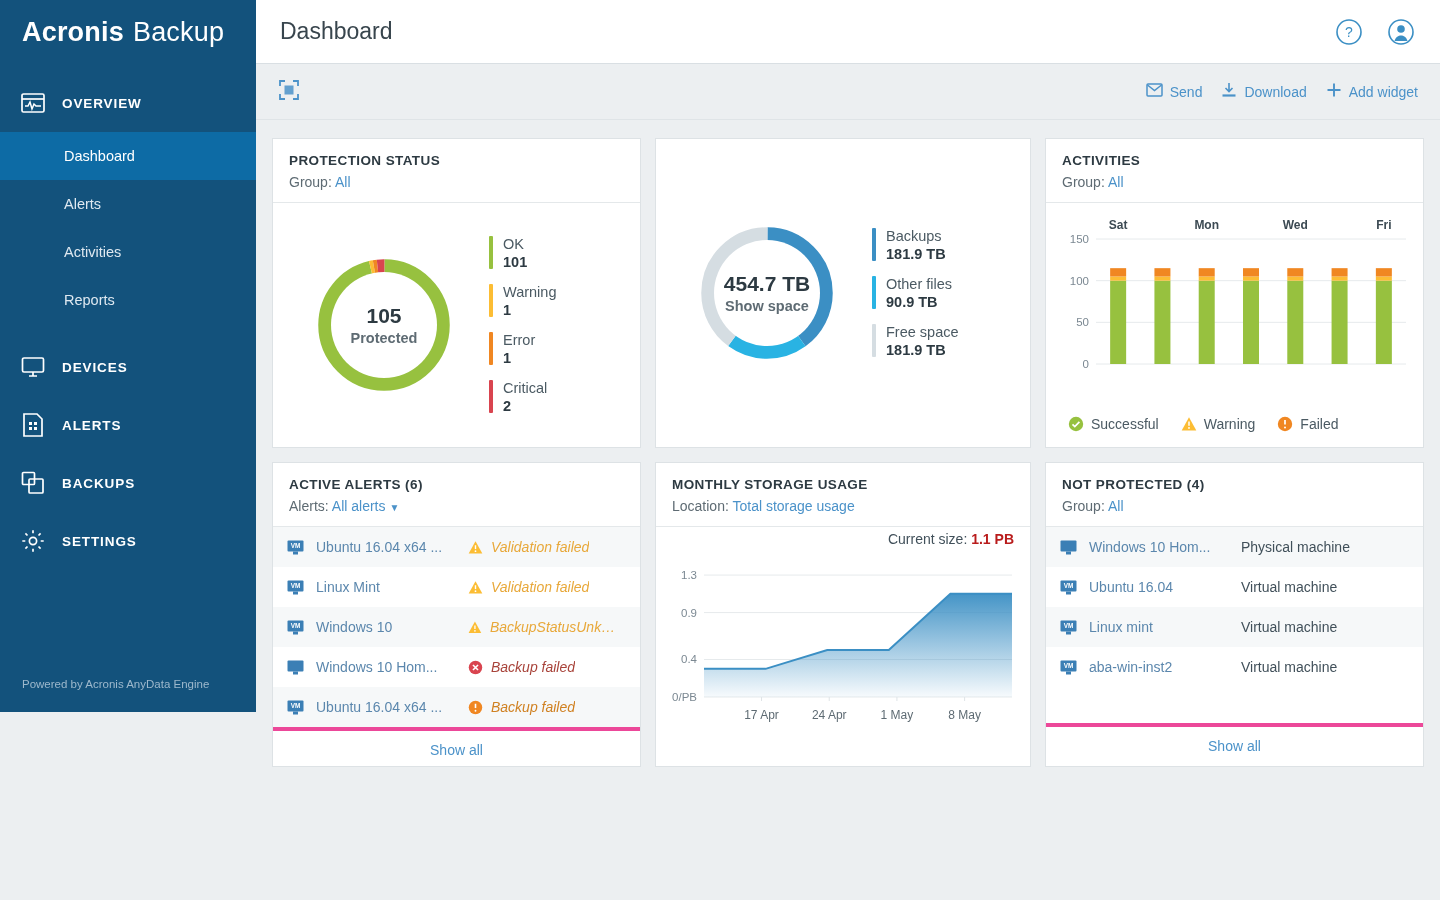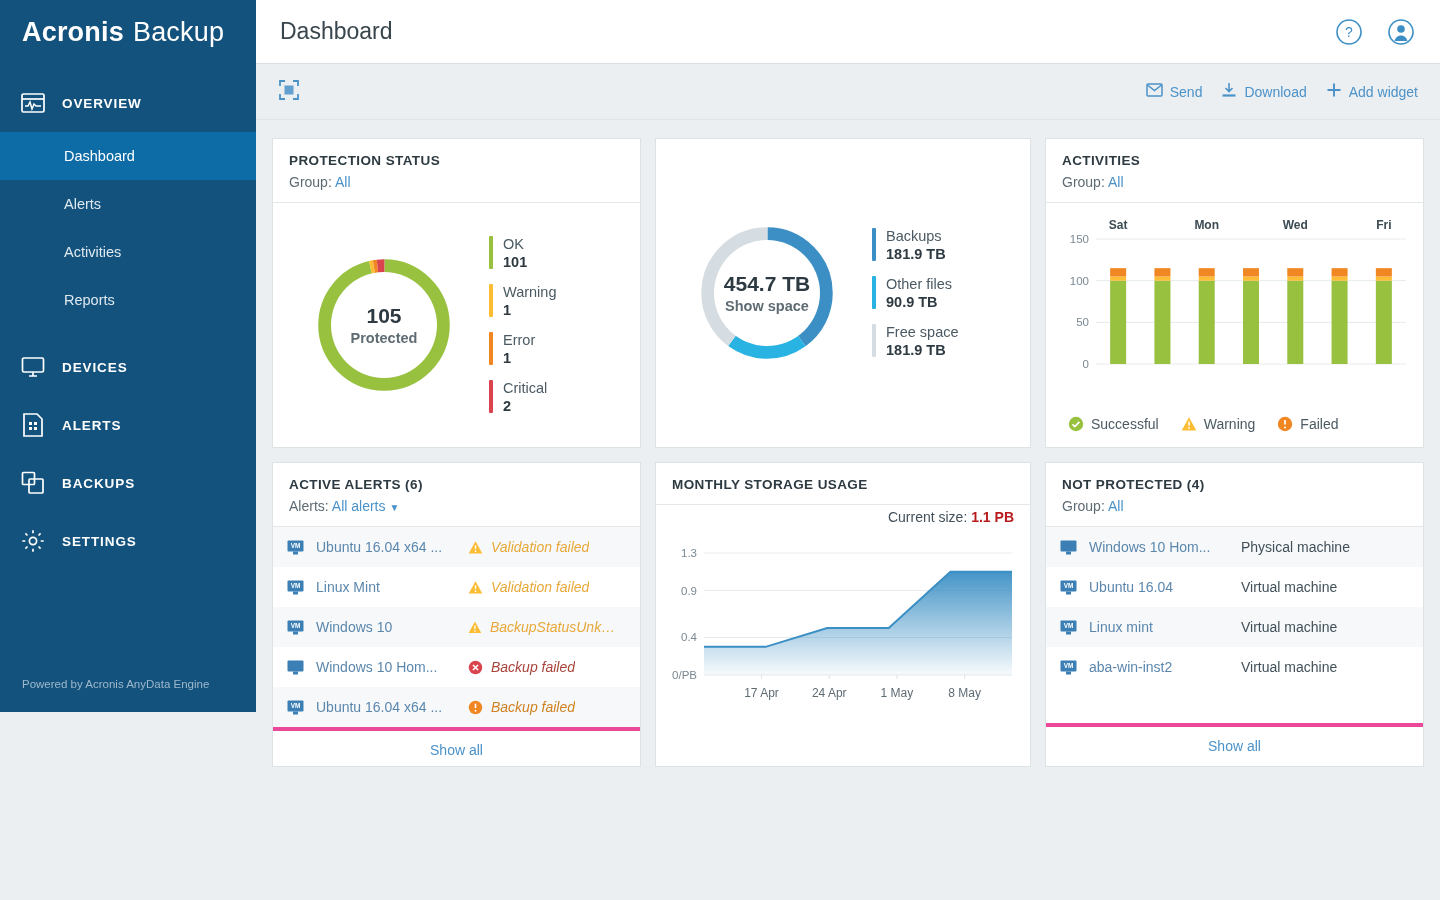--- a/index.html
+++ b/index.html
@@ -578,20 +578,24 @@
 
           </div>
           <div class="spacer"></div>
           <div class="show-all">Show all</div>
         </div>
       </div>
 
       <div class="widget" style="height:305px">
         <div class="w-head">
           <div class="w-title">MONTHLY STORAGE USAGE</div>
+          <div class="w-sub">
+            <span>Location:</span>
+            <span class="lnk">Total storage usage</span>
+          </div>
         </div>
         <div class="w-body" style="flex-direction:column; align-items:stretch;">
           <div class="cur-size">
             <span>Current size:</span>
             <b>1.1 PB</b>
           </div>
           <div style="padding:0 10px 0 6px">
             <svg id="svg-storage" width="358" height="195" viewBox="0 0 358 195">
                 <defs>
                   <linearGradient id="ag" x1="0" y1="0" x2="0" y2="1">

